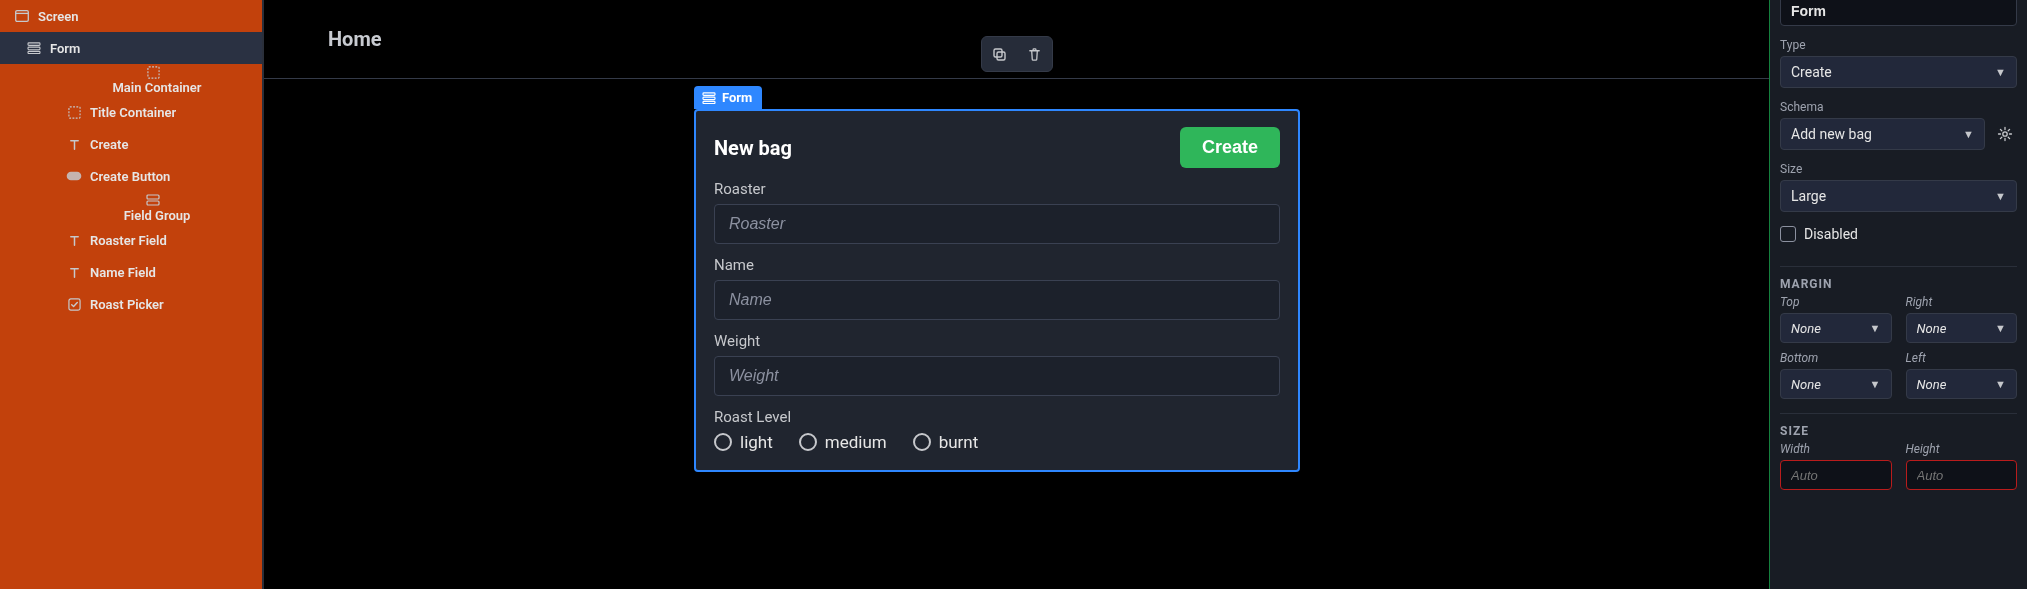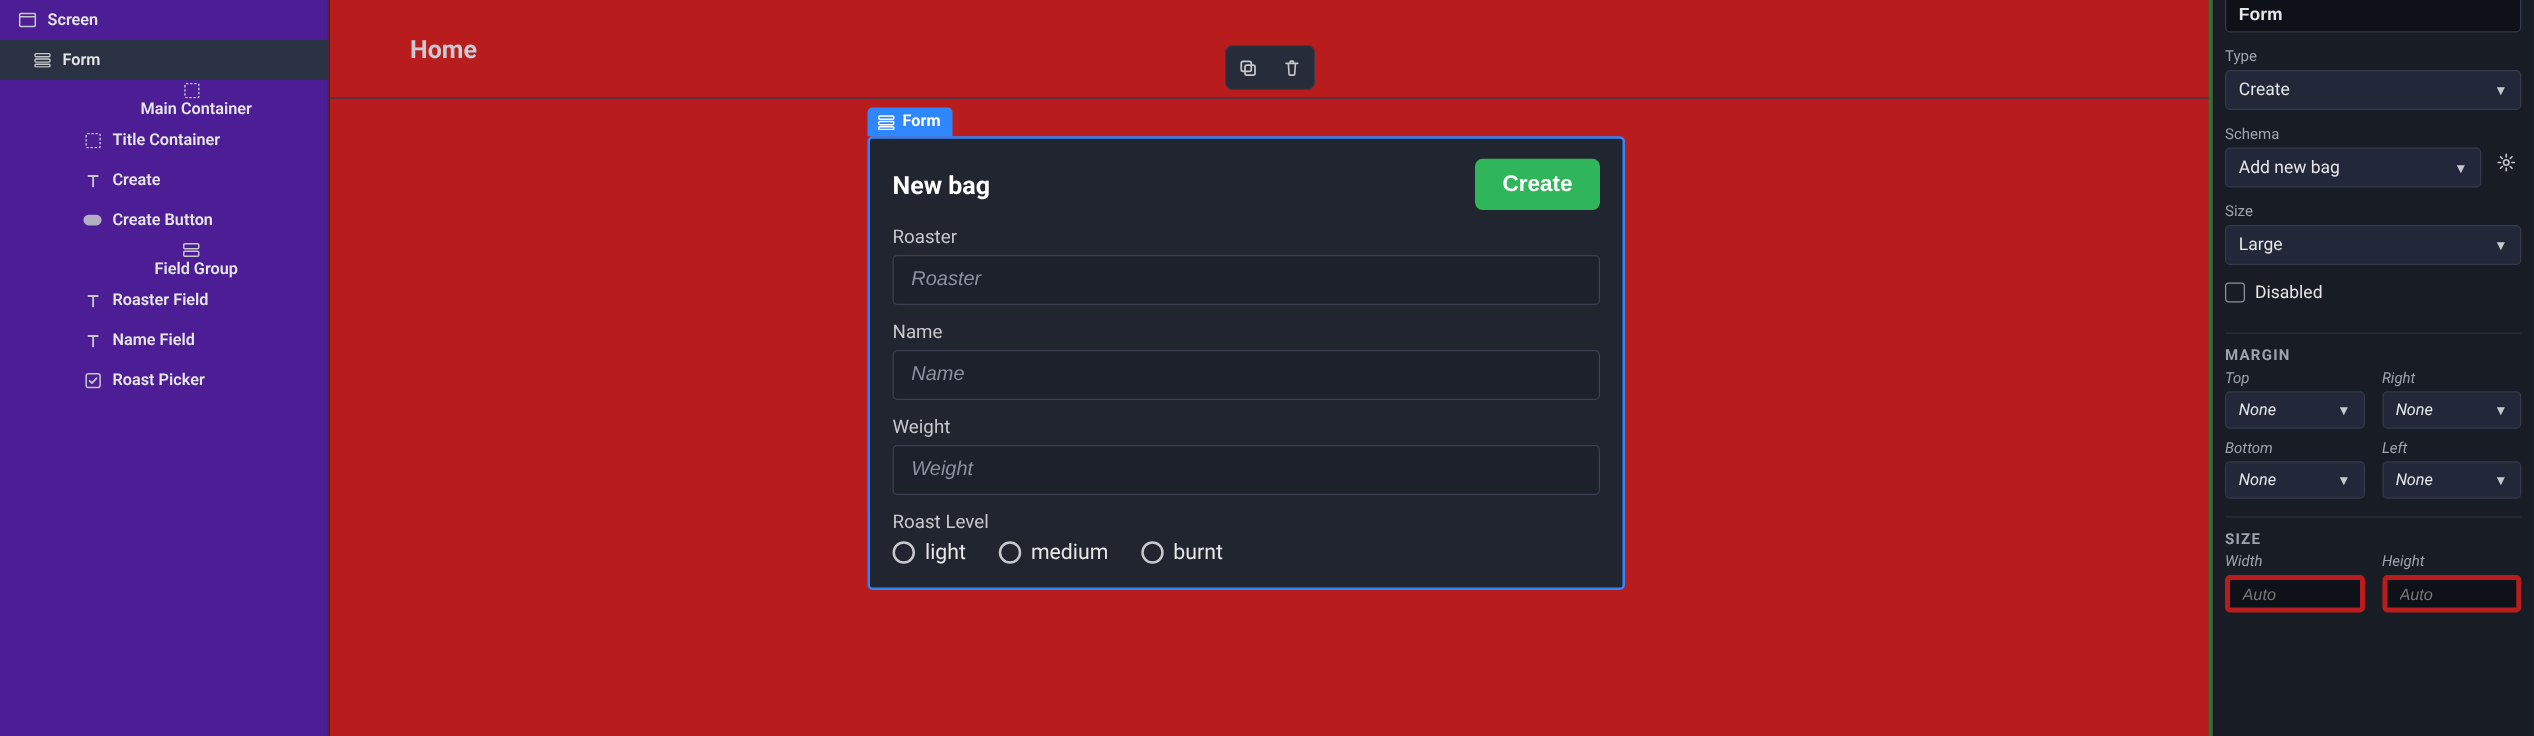--- a/index.html
+++ b/index.html
@@ -13,21 +13,21 @@
   }
   .app {
     display: flex;
     width: 2027px;
     height: 589px;
   }
 
   
   .tree-panel {
     width: 263px;
-    background: #4c1d95;
+    background: #c2410c;
     border-right: 1px solid #2a2f3a;
     overflow-y: auto;
     flex-shrink: 0;
   }
   .tree-row {
     display: flex;
     align-items: center;
     height: 32px;
     padding-left: 14px;
     cursor: default;
@@ -43,25 +43,25 @@
   }
   .tree-row.selected { background: #2a3142; }
   .tree-row.depth-1 { padding-left: 26px; }
   .tree-row.depth-2 { padding-left: 52px; flex-direction: column; }
   .tree-row.depth-3 { padding-left: 66px; }
   .tree-row.depth-3 .icon, .tree-row.depth-2 .icon { margin-right: 8px; }
 
   
   .canvas {
     flex: 1;
-    background: #b91c1c;
+    background: #000000;
     position: relative;
     overflow: hidden;
     border-left: 1px solid #2a2f3a;
-    border-right: 3px solid #15803d;
+    border-right: 1px solid #15803d;
   }
   .crumb-bar {
     height: 79px;
     border-bottom: 1px solid #343a48;
     display:flex;
     align-items:center;
     padding: 0 64px;
     position: relative;
   }
   .crumb {
@@ -190,21 +190,21 @@
     background: #22283a;
     border: 1px solid #343a48;
     border-radius: 4px;
     height: 32px;
     color: #e6e6e6;
     padding: 0 10px;
     font-size: 14px;
     display:flex; align-items:center; justify-content:space-between;
     cursor:pointer;
   }
-  .insp-row2 { display:flex; gap: 8px; }
+  .insp-row2 { display:flex; gap: 8px; align-items:flex-end; }
   .insp-row2 > .col { flex:1; }
   .insp-iconbtn {
     width: 24px; height: 24px;
     display:flex; align-items:center; justify-content:center;
     color:#c6c8cc; cursor:pointer;
     margin-bottom: 4px;
   }
   .insp-checkbox-row {
     display:flex; align-items:center; gap:8px;
     margin-top: 14px; margin-bottom: 24px;
@@ -238,21 +238,21 @@
     color: #e6e6e6;
     padding: 0 10px;
     font-size: 13px;
     font-style: italic;
     display:flex; align-items:center; justify-content:space-between;
     cursor:pointer;
   }
   .size-input {
     width: 100%;
     background: #0e1118;
-    border: 4px solid #b91c1c;
+    border: 1px solid #b91c1c;
     border-radius: 4px;
     height: 30px;
     color: #e6e6e6;
     padding: 0 10px;
     font-size: 13px;
     font-style: italic;
   }
   .chev { font-size: 11px; color:#c6c8cc; }
   svg { display:block; }
 </style>

